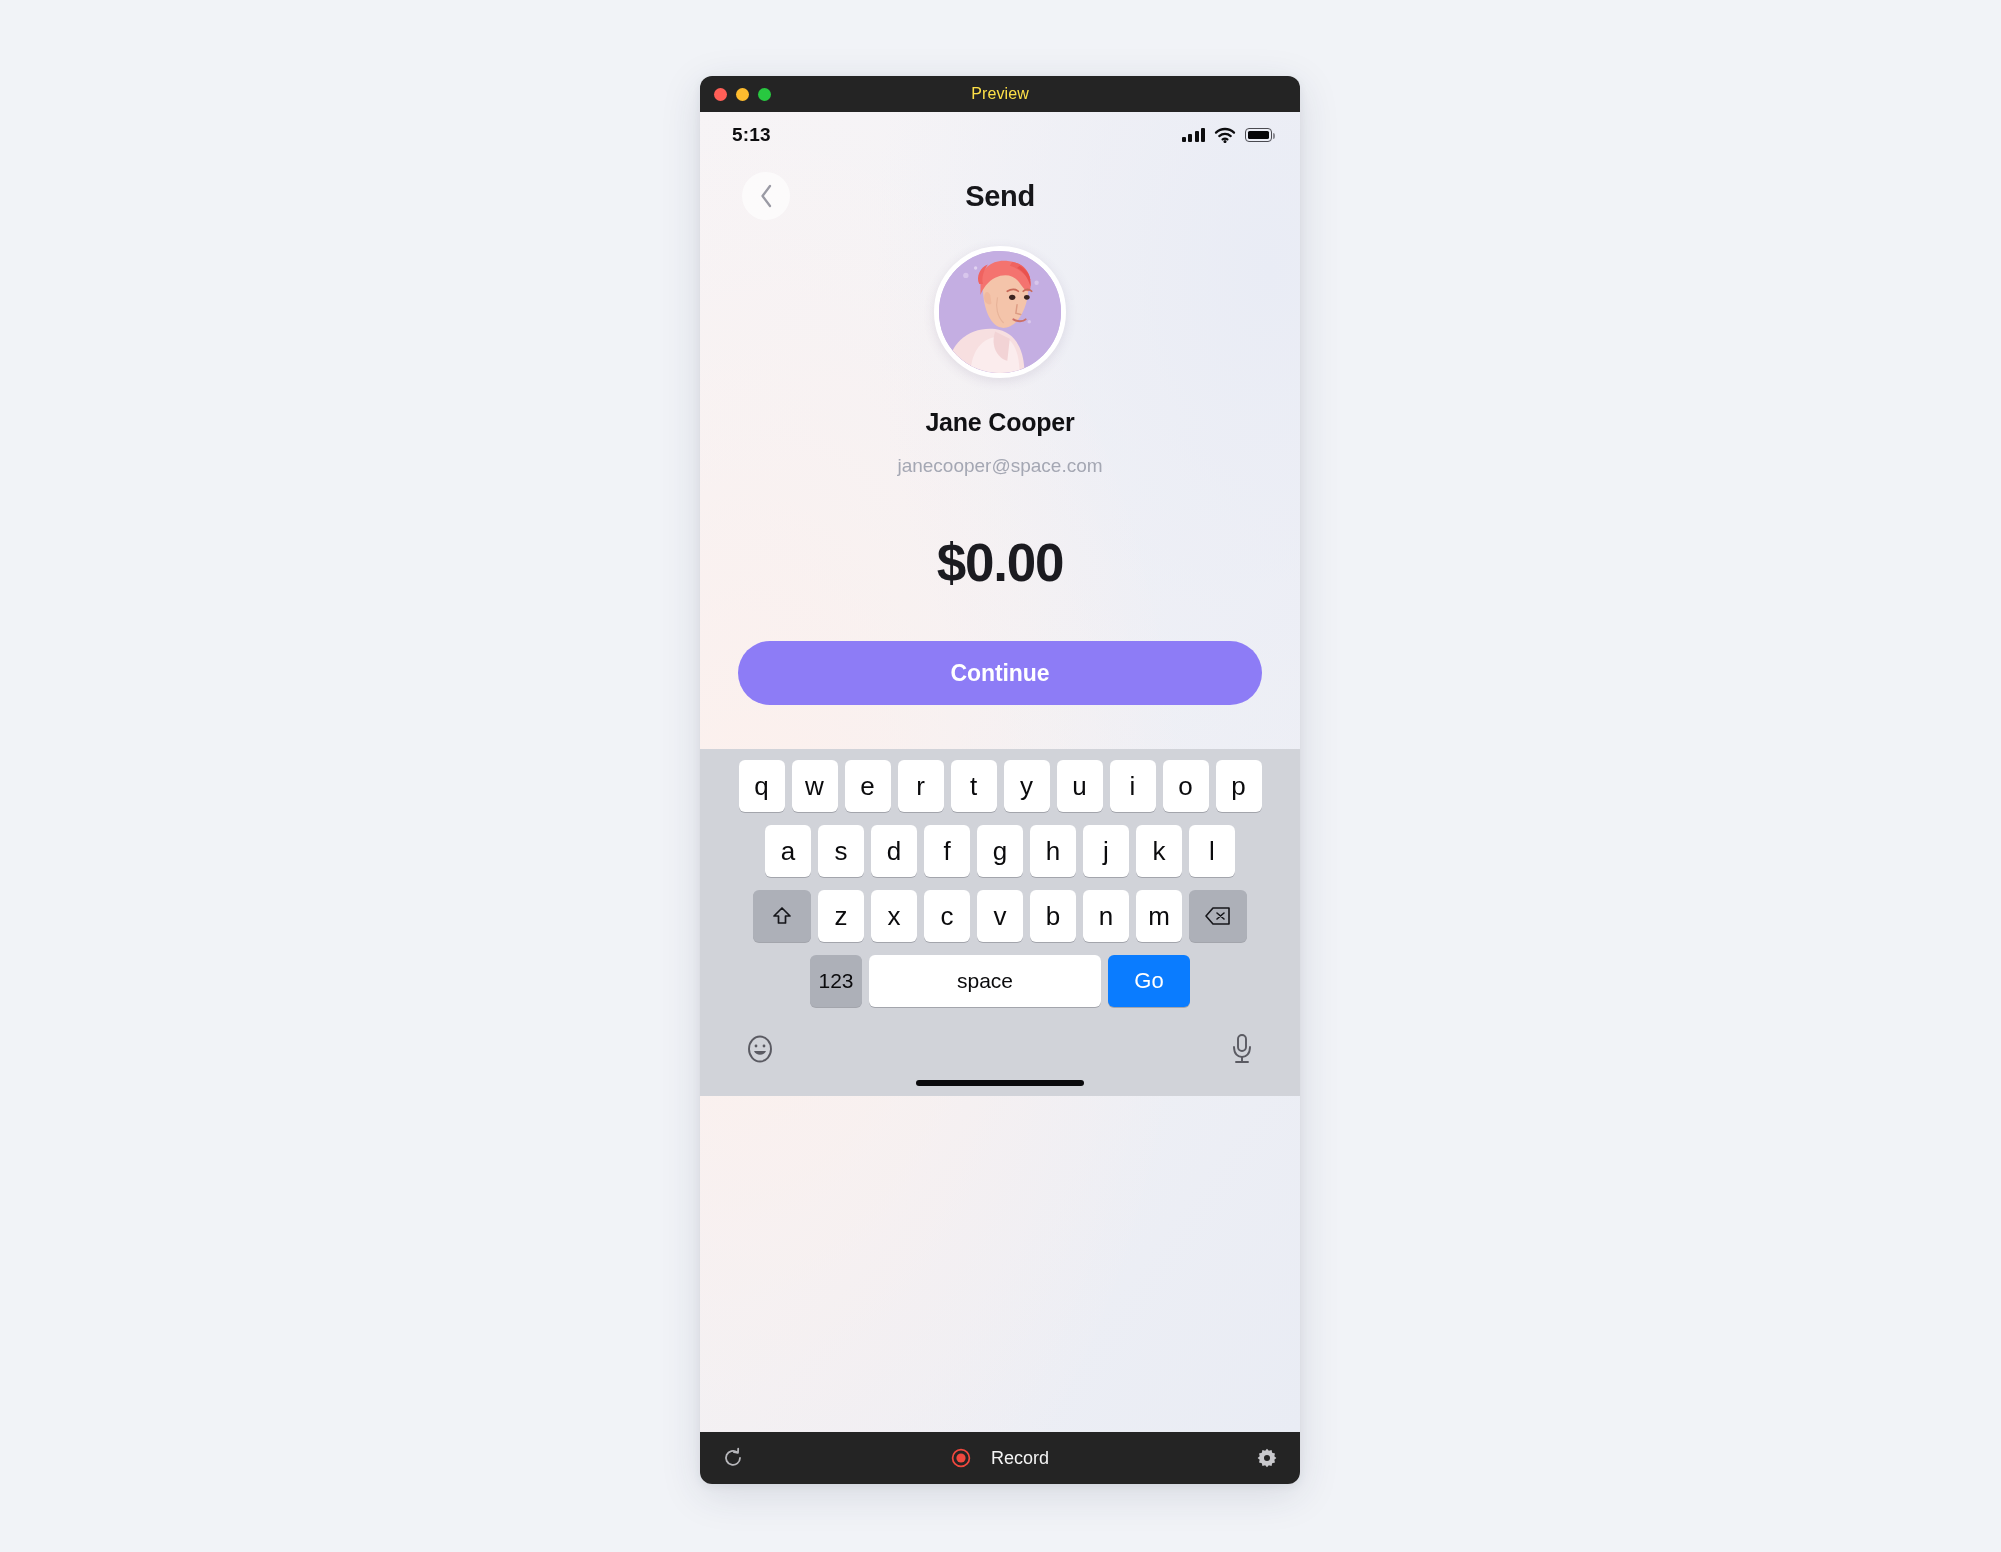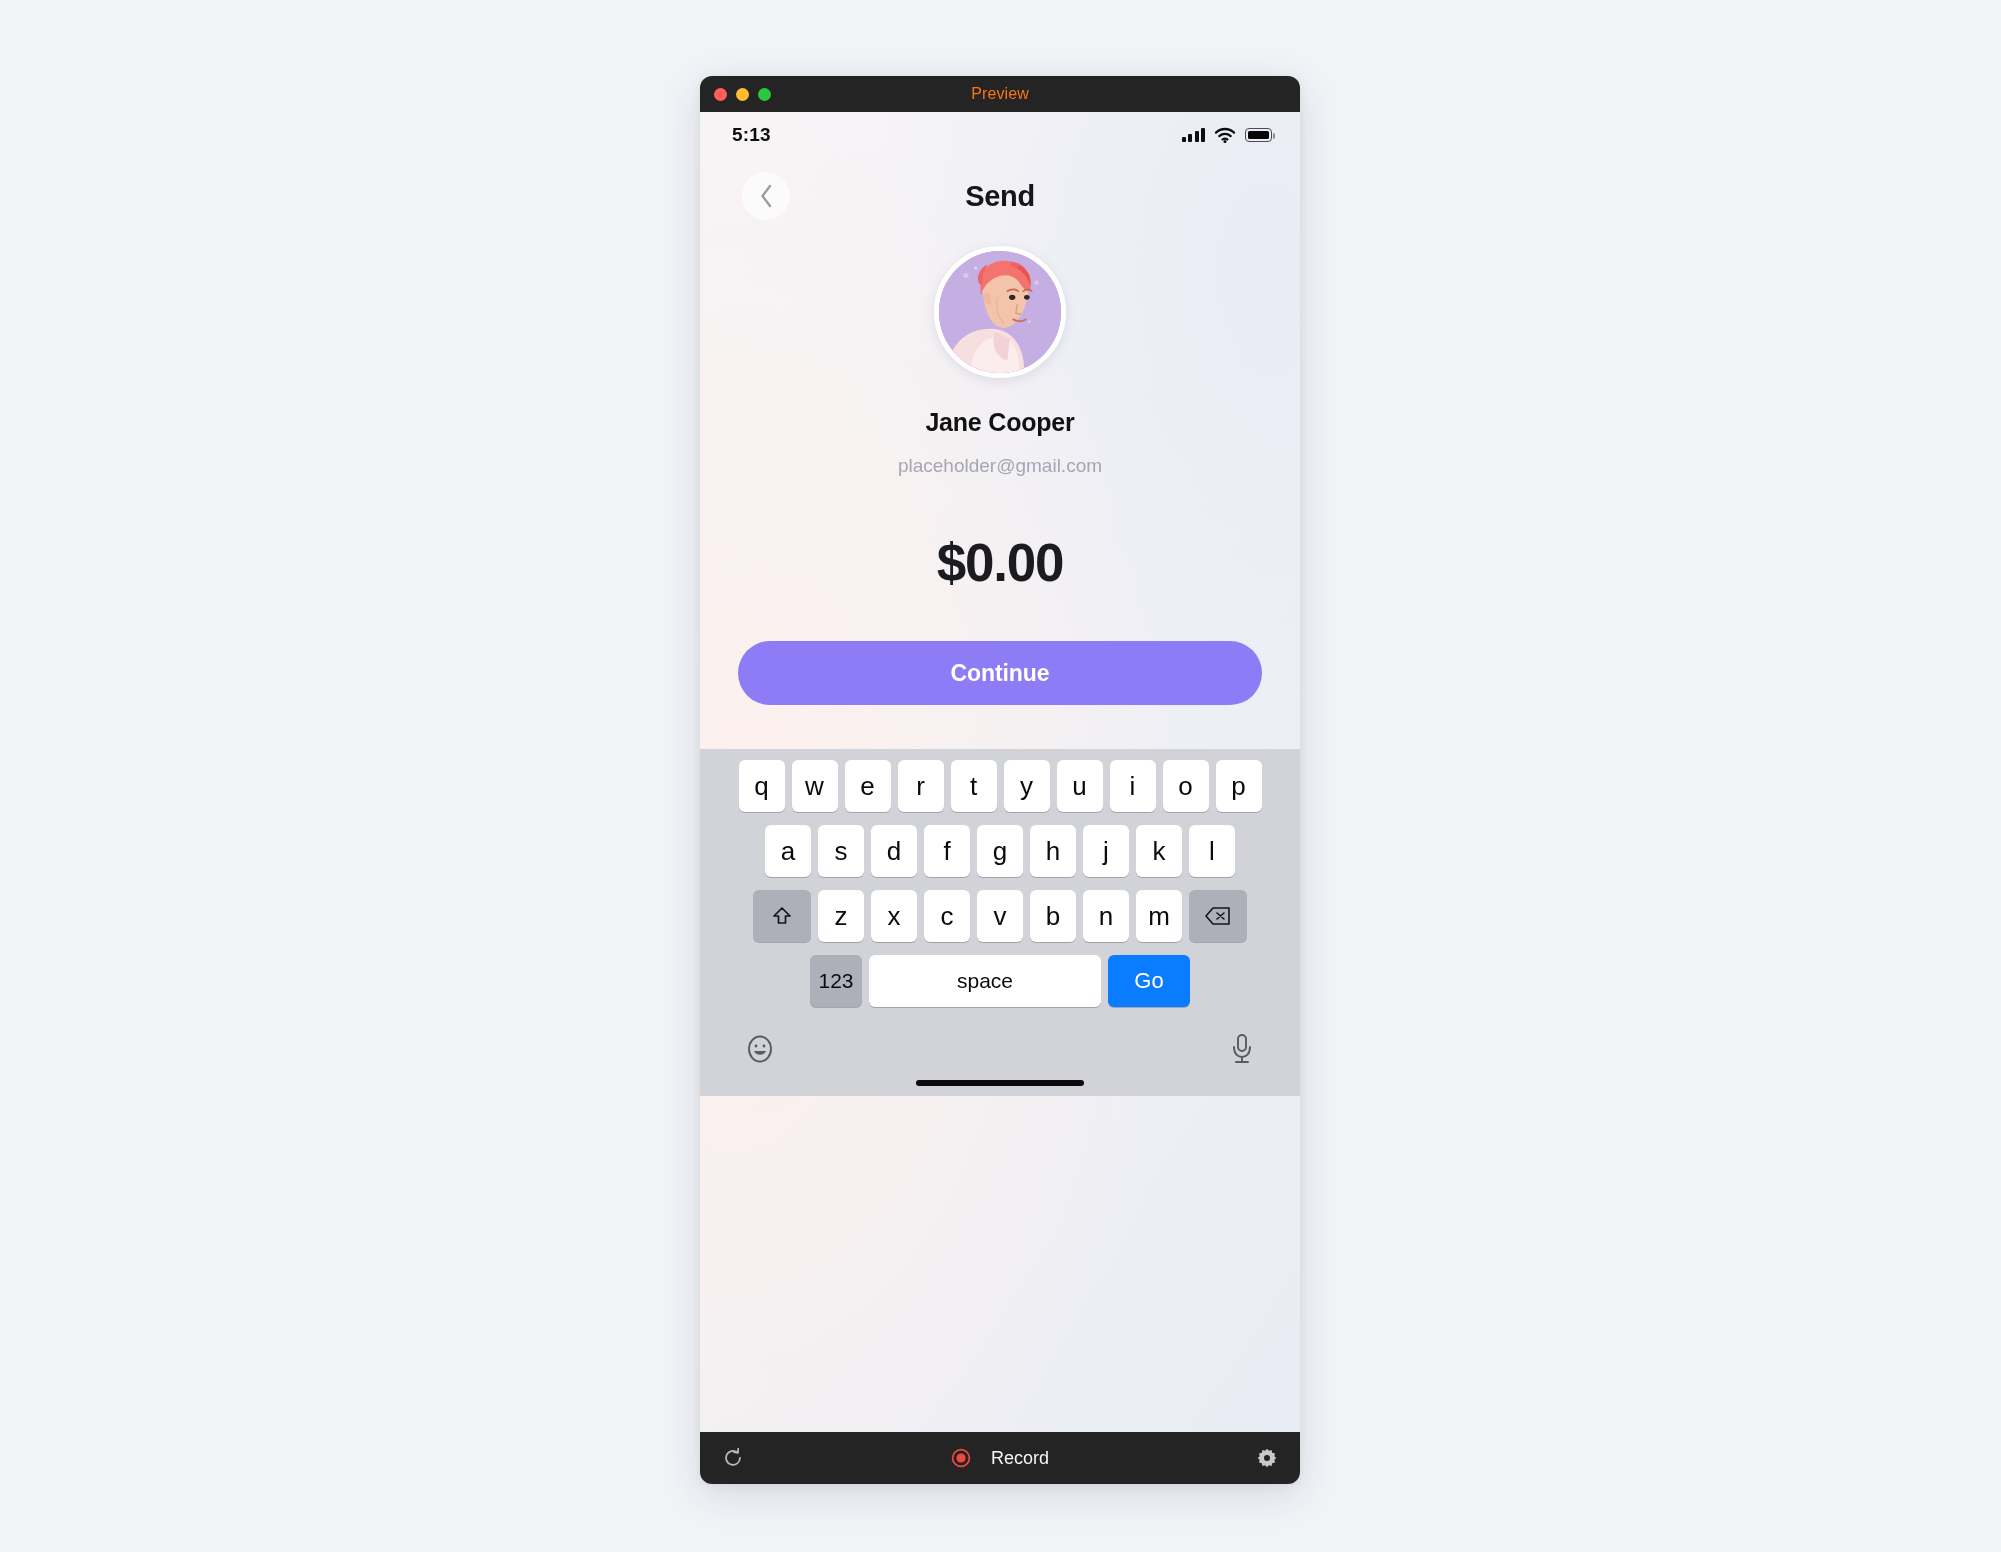--- a/index.html
+++ b/index.html
@@ -22,21 +22,21 @@
   }
   .titlebar {
     height:36px; background:#242424; flex:0 0 36px;
     display:flex; align-items:center; position:relative;
   }
   .lights { display:flex; gap:9px; margin-left:14px; }
   .light { width:13px; height:13px; border-radius:50%; }
   .light.red{background:#ff5f57;} .light.yellow{background:#febc2e;} .light.green{background:#28c840;}
   .win-title {
     position:absolute; left:0; right:0; text-align:center;
-    color:#f97316; font-size:16px; letter-spacing:.1px;
+    color:#fde047; font-size:16px; letter-spacing:.1px;
   }
 
   
   .screen {
     flex:1 1 auto; position:relative; overflow:hidden;
     display:flex; flex-direction:column;
     background:
       radial-gradient(120% 95% at 8% 58%, #fdf0ec 0%, rgba(253,240,236,0) 62%),
       radial-gradient(110% 80% at 95% 12%, #e9ecf5 0%, rgba(233,236,245,0) 60%),
       linear-gradient(125deg, #f7f4f6 0%, #f2f2f6 45%, #e9ecf4 100%);
@@ -208,21 +208,21 @@
             <ellipse cx="60" cy="38" rx="2.6" ry="2.1" fill="#3a2420"></ellipse>
             <ellipse cx="72" cy="38" rx="2.3" ry="1.9" fill="#3a2420"></ellipse>
             <path d="M56 33 C59 31 63 31 65 33" stroke="#c96a58" stroke-width="1.4" fill="none" stroke-linecap="round"></path>
             <path d="M69 33 C71 31 74 31 76 33" stroke="#c96a58" stroke-width="1.4" fill="none" stroke-linecap="round"></path>
             <path d="M64 44 L63 51 L67 52" stroke="#dd9b83" stroke-width="1.2" fill="none" stroke-linecap="round"></path>
             <path d="M61 56 C64 58 69 58 71 56" stroke="#cc6f66" stroke-width="1.6" fill="none" stroke-linecap="round"></path>
             <path d="M48 38 C46 46 48 54 53 59" stroke="#e8b49a" stroke-width="1" fill="none"></path>
           </svg>
         </div>
         <div class="user-name">Jane Cooper</div>
-        <div class="user-email">placeholder@gmail.com</div>
+        <div class="user-email">janecooper@space.com</div>
       </div>
 
       <div class="amount">$0.00</div>
 
 
       <button class="continue">Continue</button>
 
       <div class="keyboard" style="margin-top:44px;">
         <div class="krow">
           <button class="key">q</button>

